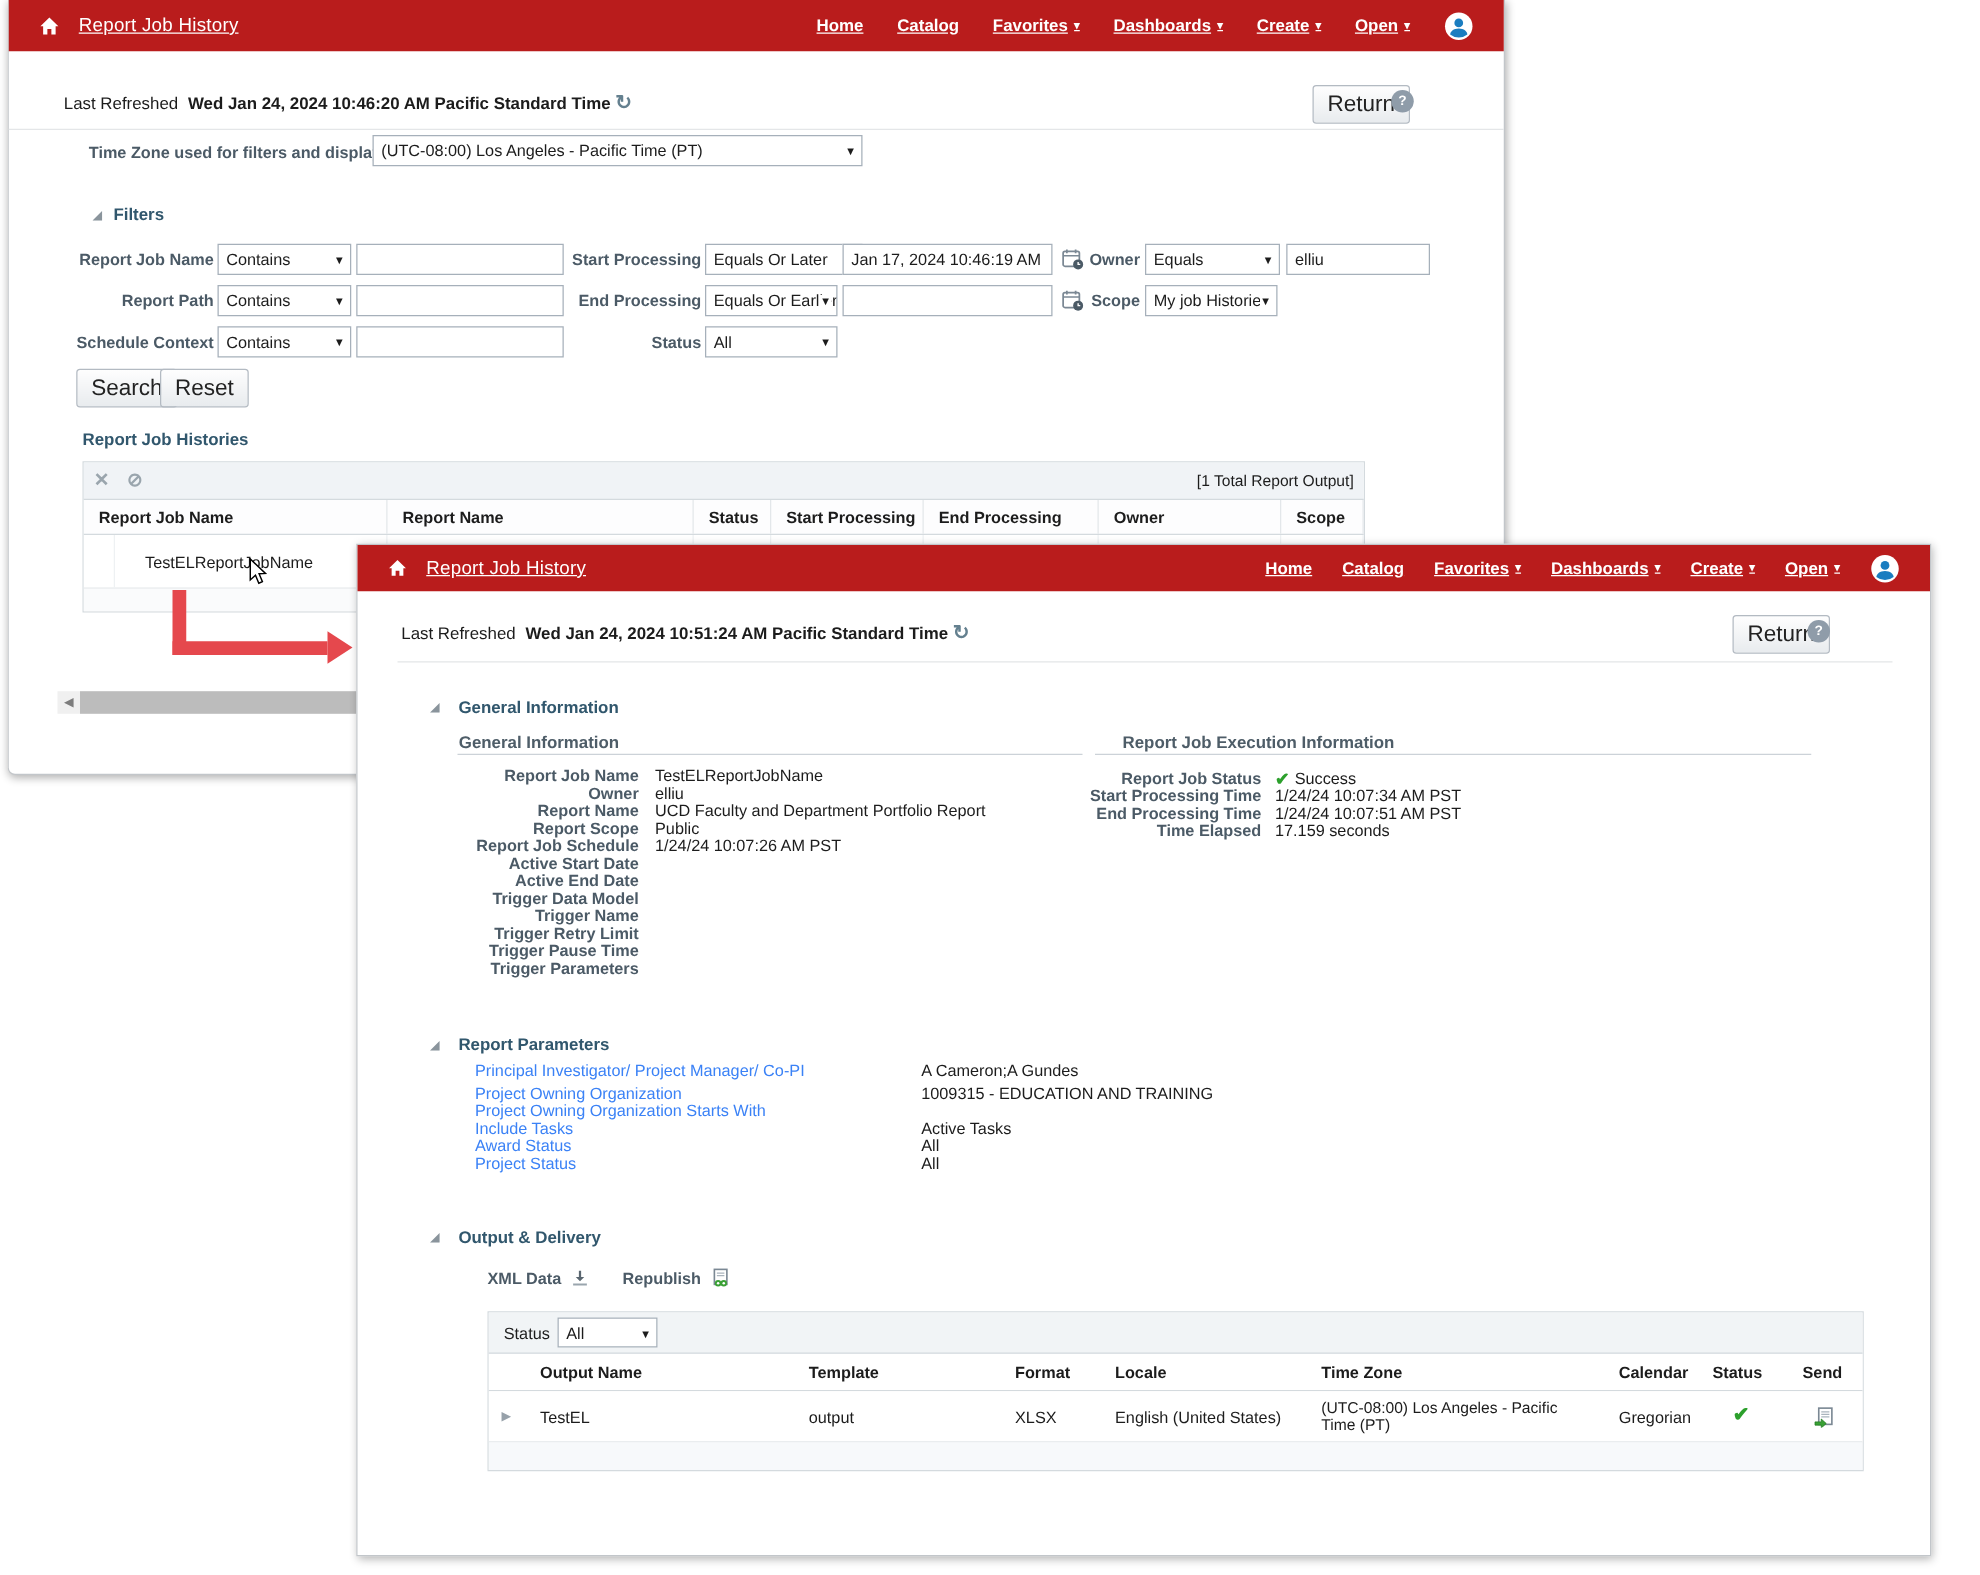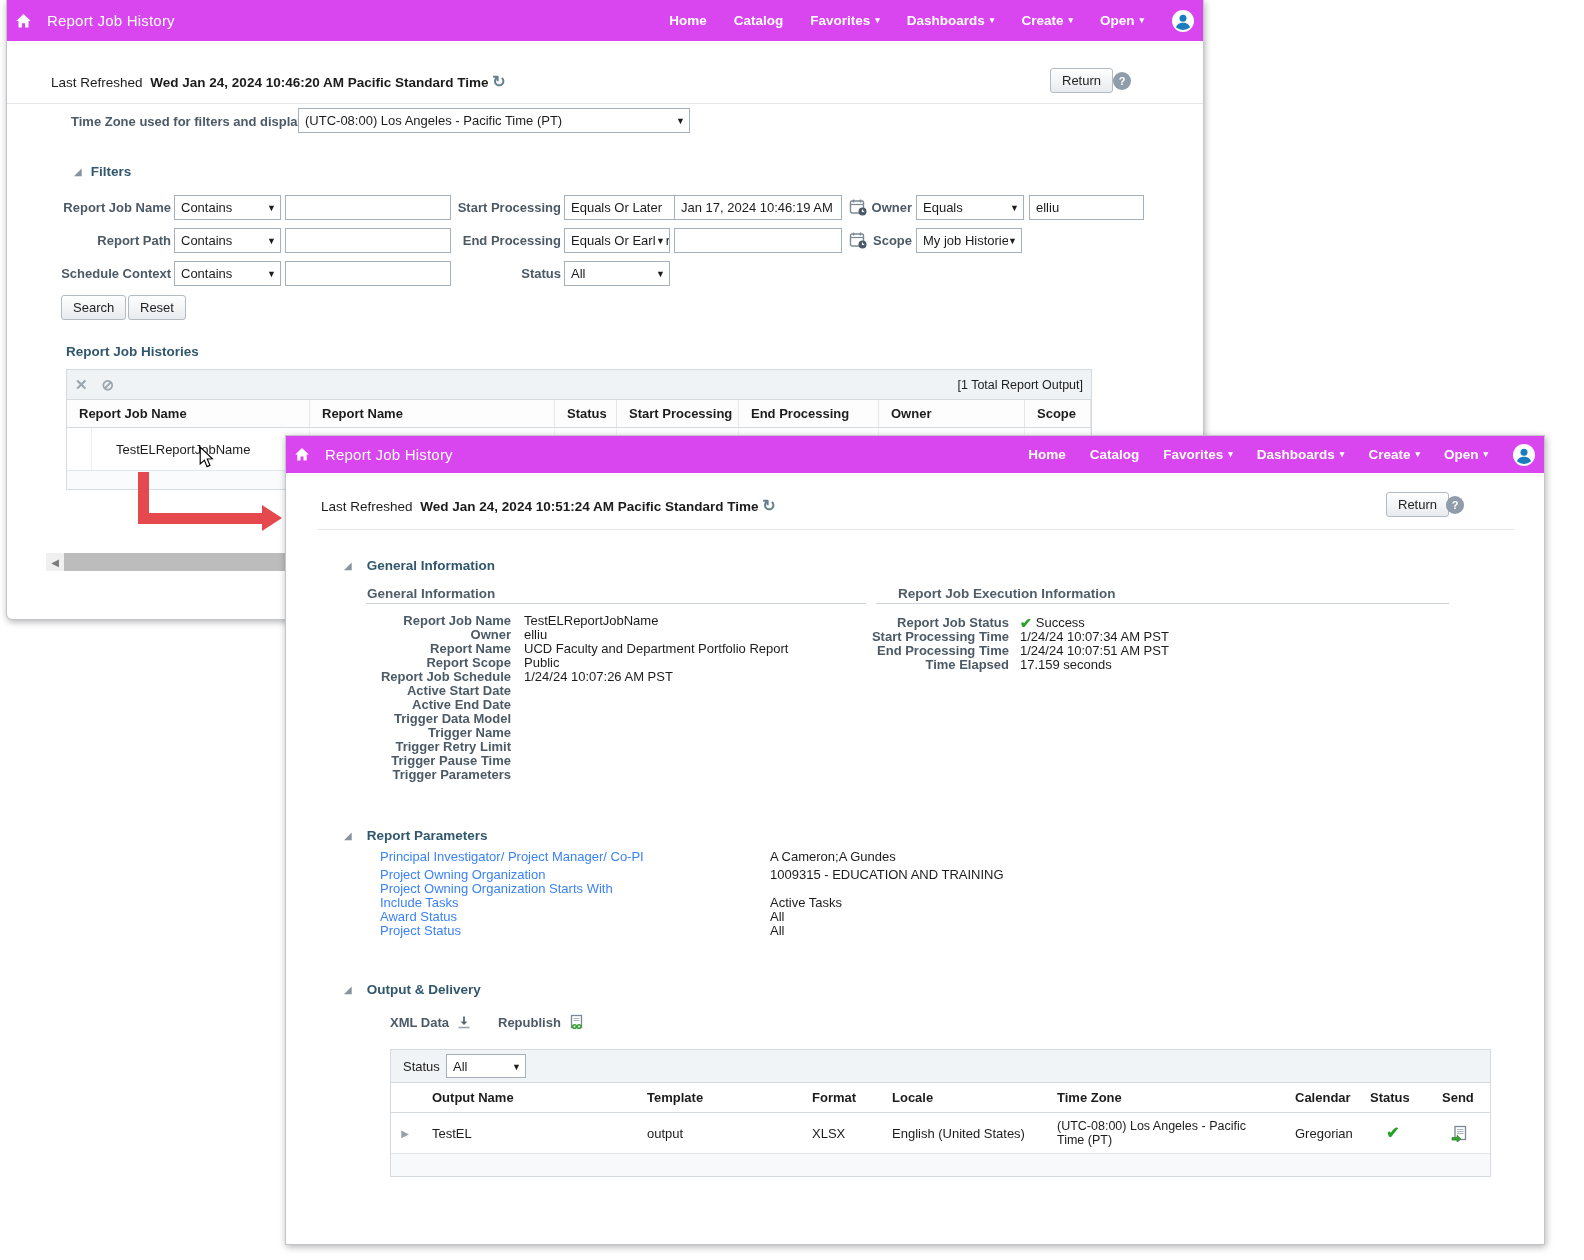--- a/index.html
+++ b/index.html
@@ -8,35 +8,35 @@
   .stage { position:relative; width:1584px; height:1260px; overflow:hidden; }
 
   
   .window { position:absolute; background:#fff; border:1px solid #c2c6ca;
     box-shadow:1px 2px 7px rgba(0,0,0,.30); }
   #win1 { left:6px; top:0; width:1198px; height:620px; z-index:1;
     border-top:none; border-radius:0 0 6px 6px; }
   #win2 { left:285px; top:435px; width:1260px; height:810px; z-index:10; }
 
   
-  .appbar { display:flex; align-items:center; background:#d946ef; color:#fff;
-    padding:0 8px; }
+  .appbar { display:flex; align-items:center; background:#b91c1c; color:#fff;
+    padding:0 24px;text-decoration:underline; }
   #win1 .appbar { height:41px; }
   #win2 .appbar { height:37px; }
   .appbar-title { font-size:15px; margin-left:15px; letter-spacing:.2px; }
   .appbar-nav { margin-left:auto; display:flex; align-items:center; gap:27px;
     font-size:13.5px; font-weight:600; }
   .nav-item { display:flex; align-items:center; gap:5px; cursor:pointer; white-space:nowrap; }
   .nav-caret { font-size:9px; line-height:1; }
   .avatar { width:24px; height:24px; }
 
   
   .btn { display:inline-block; background:linear-gradient(#fefefe,#e8ebee);
     border:1px solid #b3bac2; border-radius:3px; padding:4px 11px;
-    font-size:13px; color:#222; cursor:pointer; }
+    font-size:18px; color:#222; cursor:pointer; }
   .help-icon { position:absolute; width:18px; height:18px; border-radius:50%;
     background:#8f9ca9; color:#fff; font-size:11px; font-weight:bold;
     display:flex; align-items:center; justify-content:center; cursor:pointer; }
   .selectbox { position:absolute; height:25px; background:#fff;
     border:1px solid #a6b0ba; display:flex; align-items:center;
     padding:0 16px 0 6px; overflow:hidden; white-space:nowrap; cursor:pointer; }
   .selectbox .sel-caret { position:absolute; right:4px; top:7px; font-size:9px; color:#1c1c1c; }
   .inputbox { position:absolute; height:25px; border:1px solid #a6b0ba;
     background:#fff; font-family:"Liberation Sans",sans-serif; font-size:13px;
     padding:0 6px; color:#1c1c1c; }
@@ -108,21 +108,21 @@
   .gi-left .gi-val { margin-left:13px; }
   .gi-right .gi-lab { width:233px; text-align:right; }
   .gi-right .gi-val { margin-left:11px; display:flex; align-items:center; gap:4px; }
   .gi-lab { font-weight:bold; color:#4b5a66; }
   .check-icon { color:#2ca02c; font-size:14px; font-weight:bold; line-height:1; }
   .w2-sec2-head { position:absolute; left:58px; top:392px; display:flex; gap:15px; align-items:center; }
   .rp-block { position:absolute; left:0; top:414px; width:900px; }
   .rp-row { display:flex; line-height:13.9px; font-size:13px; }
   .rp-row.first { margin-bottom:4px; }
   .rp-lab { width:290px; margin-left:94px; font-weight:normal; color:#3b82f6; }
-  .rp-val { margin-left:100px; align-self:flex-end; }
+  .rp-val { margin-left:67px; align-self:flex-end; }
   .w2-sec3-head { position:absolute; left:58px; top:546px; display:flex; gap:15px; align-items:center; }
   .w2-links { position:absolute; left:104px; top:578px; display:flex; align-items:center; gap:12px; }
   .w2-link { font-weight:bold; color:#4b5a66; cursor:pointer; display:flex; align-items:center; gap:7px; }
   .w2-table { position:absolute; left:104px; top:613px; width:1101px; border:1px solid #d4dade; }
   .w2-filterbar { height:33px; background:#f1f4f6; display:flex; align-items:center;
     padding-left:12px; position:relative; border-bottom:1px solid #d4dade; }
   .w2-status-sel { left:55px; top:4px; width:80px; height:24px; }
   .w2-thead { display:grid; grid-template-columns:28px 215px 165px 80px 165px 238px 75px 72px 1fr;
     height:30px; background:#fff; border-bottom:1px solid #d4dade; }
   .w2-thead > div { display:flex; align-items:center; padding-left:13px;

